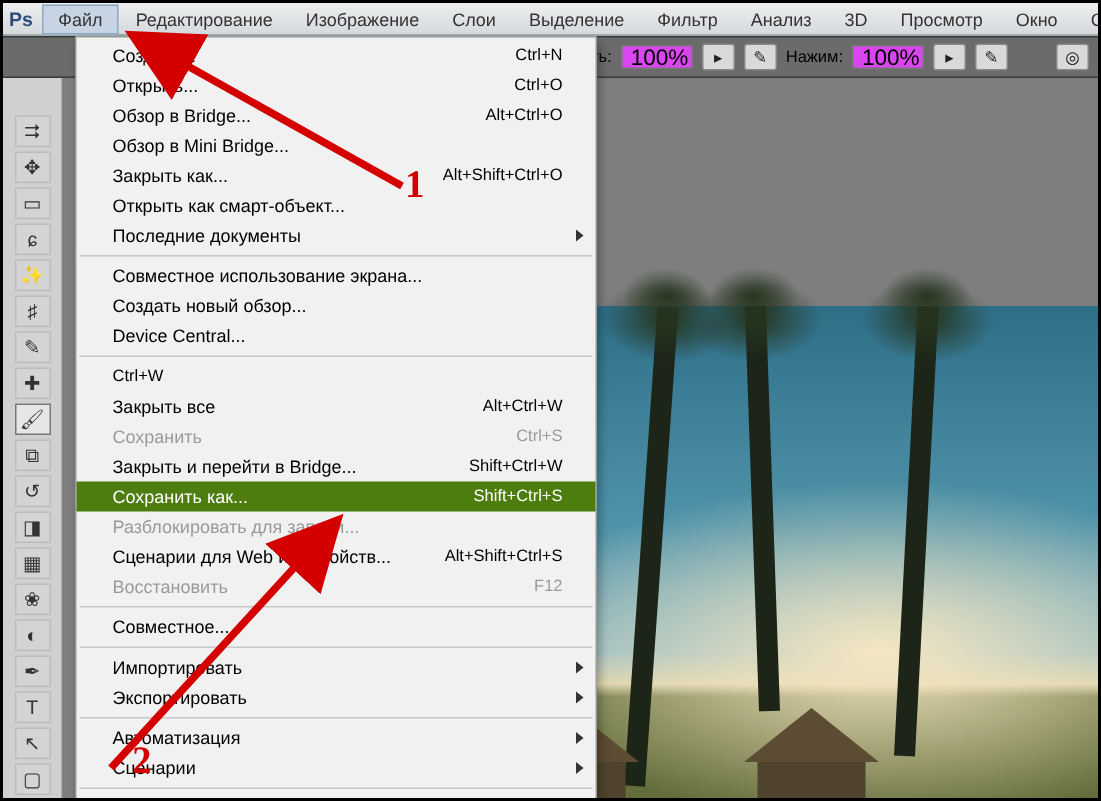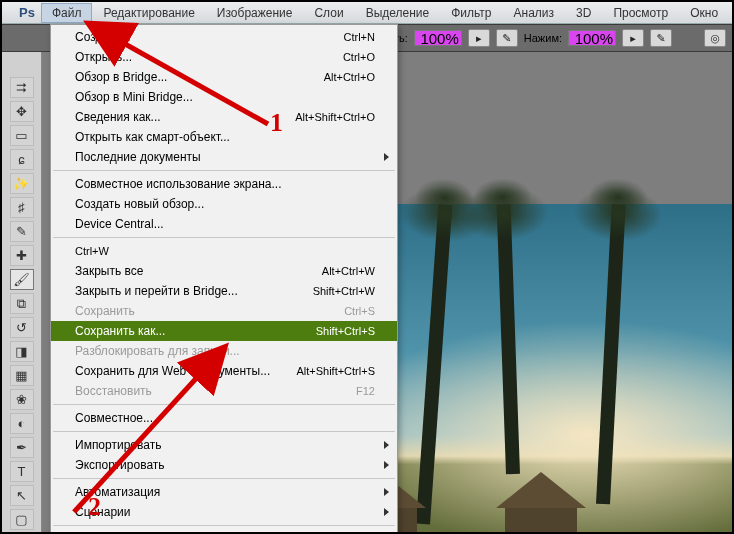--- a/index.html
+++ b/index.html
@@ -10,21 +10,21 @@
     background: #888;
     overflow: hidden;
     position: relative;
     border: 2px solid #000;
   }
   .menubar {
     display: flex; align-items: center;
     height: 22px;
     background: linear-gradient(#eceeef,#d6d9dd);
     border-bottom: 1px solid #9aa;
-    padding-left: 17px;
+    padding-left: 4px;
     color: #333;
     gap: 0;
   }
   .app-logo {
     width: 30px; height: 20px;
     display: flex; align-items: center; justify-content: center;
     color: #2b4e7a; font-weight: bold; font-size: 13px;
     margin-right: 6px;
   }
   .menu-item {
@@ -247,21 +247,21 @@
       <span class="shc">Ctrl+O</span>
     </div>
     <div class="mi">
       <span class="lbl">Обзор в Bridge...</span>
       <span class="shc">Alt+Ctrl+O</span>
     </div>
     <div class="mi">
       <span class="lbl">Обзор в Mini Bridge...</span>
     </div>
     <div class="mi">
-      <span class="lbl">Сведения как...</span>
+      <span class="lbl">Закрыть как...</span>
       <span class="shc">Alt+Shift+Ctrl+O</span>
     </div>
     <div class="mi">
       <span class="lbl">Открыть как смарт-объект...</span>
     </div>
     <div class="mi">
       <span class="lbl">Последние документы</span>
       <span class="sub-arrow"></span>
     </div>
     <div class="sep"></div>
@@ -274,38 +274,38 @@
     <div class="mi">
       <span class="lbl">Device Central...</span>
     </div>
     <div class="sep"></div>
     <div class="mi">
       <span class="shc">Ctrl+W</span>
     </div>
     <div class="mi">
       <span class="lbl">Закрыть все</span>
       <span class="shc">Alt+Ctrl+W</span>
-    </div>
-    <div class="mi">
-      <span class="lbl">Закрыть и перейти в Bridge...</span>
-      <span class="shc">Shift+Ctrl+W</span>
     </div>
     <div class="mi disabled">
       <span class="lbl">Сохранить</span>
       <span class="shc">Ctrl+S</span>
     </div>
+    <div class="mi">
+      <span class="lbl">Закрыть и перейти в Bridge...</span>
+      <span class="shc">Shift+Ctrl+W</span>
+    </div>
     <div class="mi hover">
       <span class="lbl">Сохранить как...</span>
       <span class="shc">Shift+Ctrl+S</span>
     </div>
     <div class="mi disabled">
       <span class="lbl">Разблокировать для записи...</span>
     </div>
     <div class="mi">
-      <span class="lbl">Сохранить для Web и документы...</span>
+      <span class="lbl">Сценарии для Web и устройств...</span>
       <span class="shc">Alt+Shift+Ctrl+S</span>
     </div>
     <div class="mi disabled">
       <span class="lbl">Восстановить</span>
       <span class="shc">F12</span>
     </div>
     <div class="sep"></div>
     <div class="mi">
       <span class="lbl">Совместное...</span>
     </div>

